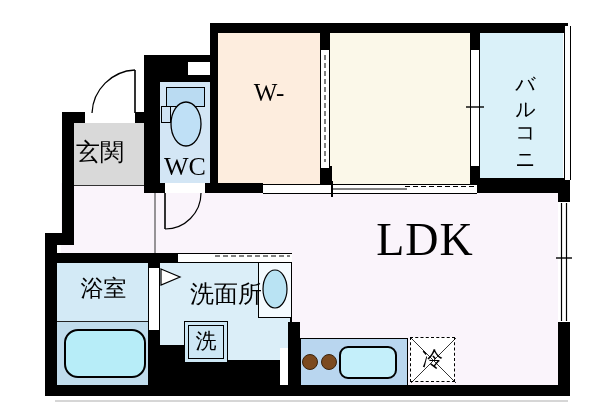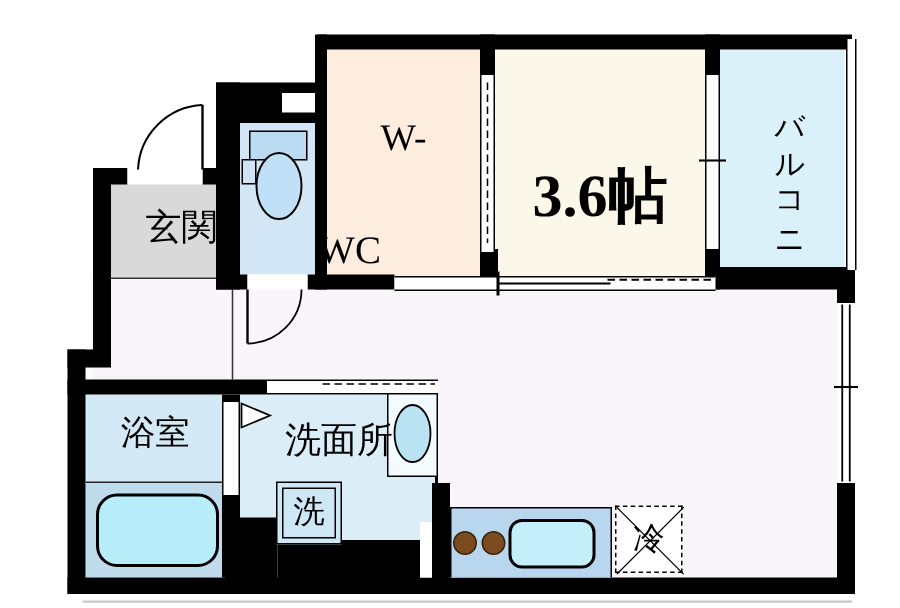--- a/index.html
+++ b/index.html
@@ -112,23 +112,23 @@
     <line x1="566.5" y1="203" x2="566.5" y2="321" stroke="#000" stroke-width="1.2"></line>
     <line x1="556" y1="258" x2="572" y2="258" stroke="#000" stroke-width="1.4"></line>
 
     <ellipse cx="186" cy="124" rx="15" ry="22" fill="#bfe0f6" stroke="#000" stroke-width="1.3"></ellipse>
 
     <ellipse cx="275" cy="289" rx="12" ry="19" fill="#b9e3f3" stroke="#000" stroke-width="1.2"></ellipse>
 
     <line x1="55" y1="401" x2="568" y2="401" stroke="#c9c9c9" stroke-width="1.5"></line>
   </svg>
 
-  <div class="label" style="left:83px;top:140px;width:76px;font-size:24px;">玄関</div>
-  <div class="label" style="left:160px;top:153px;width:50px;font-size:26px;padding-left:48px;">WC</div>
+  <div class="label" style="left:62px;top:140px;width:76px;font-size:24px;">玄関</div>
+  <div class="label" style="left:160px;top:153px;width:50px;font-size:26px;">WC</div>
   <div class="label" style="left:218px;top:80px;width:102px;font-size:25px;">W-</div>
-  <div class="label" style="left:327px;top:110px;width:146px;font-size:40px;font-weight:600;">3.6帖</div>
   <div class="label" style="left:508px;top:52px;width:28px;height:130px;font-size:20px;writing-mode:vertical-rl;letter-spacing:4px;">バルコニー</div>
+  <div class="label" style="left:350px;top:216px;width:150px;font-size:46px;letter-spacing:1px;">LDK</div>
   <div class="label" style="left:57px;top:277px;width:93px;font-size:23px;">浴室</div>
   <div class="label" style="left:163px;top:282px;width:126px;font-size:24px;">洗面所</div>
   <div class="label" style="left:184px;top:330px;width:44px;font-size:21px;">洗</div>
   <div class="label" style="left:410px;top:348px;width:45px;font-size:21px;background:transparent;">冷</div>
 
 </div>
 
 </body></html>

